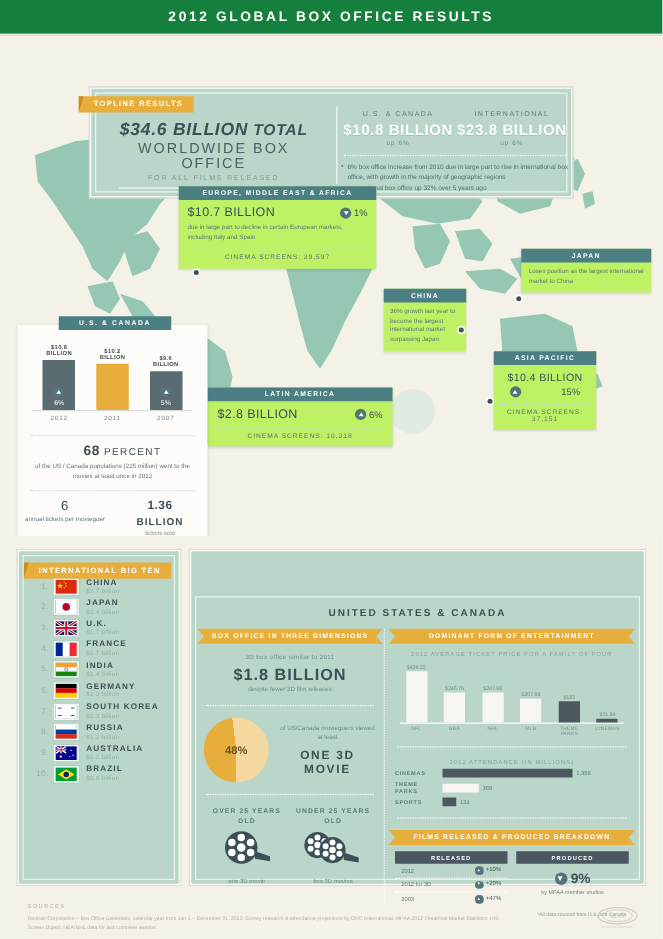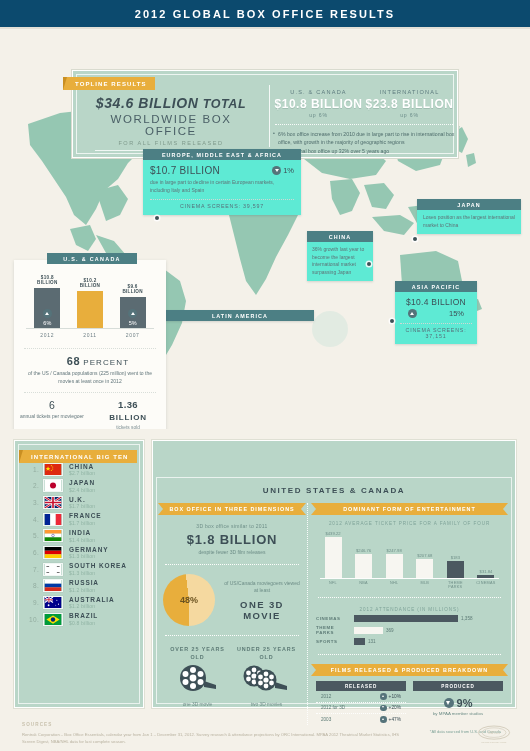--- a/index.html
+++ b/index.html
@@ -8,21 +8,21 @@
     width:530px; height:751px; position:relative; overflow:hidden;
     font-family:"Liberation Sans", sans-serif;
     background:#f2efe7;
     color:#3d4f56;
   }
   .page { position:absolute; inset:0; background:#f4f1e9; }
 
   
   .header {
     position:absolute; left:0; top:0; width:530px; height:27px;
-    background:#0c4a6e; display:flex; align-items:center; justify-content:center;
+    background:#15803d; display:flex; align-items:center; justify-content:center;
   }
   .header-title {
     color:#ffffff; font-size:11px; font-weight:bold; letter-spacing:2.1px;
     font-family:"Liberation Sans", sans-serif;
   }
   .header-rule { position:absolute; left:0; top:27px; width:530px; height:2px; background:#e3e0d6; }
 
   
   .mapzone { position:absolute; left:0; top:29px; width:530px; height:400px; overflow:hidden; background:#f4f1e9;}
   .map-svg { position:absolute; left:0; top:0; }
@@ -58,21 +58,21 @@
   .tr-label { font-size:5.6px; letter-spacing:1.2px; color:#5d7b7e; }
   .tr-val { font-size:12px; font-weight:bold; color:#ffffff; letter-spacing:.5px; margin-top:2px;
             text-shadow:0 1px 0 rgba(120,150,140,.35); }
   .tr-up { font-size:5.2px; color:#6d8d8a; letter-spacing:.8px; margin-top:1px;}
   .tr-dots { height:1px; margin:6px 2px 5px; border-top:1px dotted rgba(255,255,255,.9); }
   .tr-bullets { font-size:5.2px; line-height:1.55; color:#4f6d6c; }
   .tr-bullets li { list-style:none; margin-bottom:1px; padding-left:5px; position:relative;}
   .tr-bullets li:before{ content:"•"; position:absolute; left:0; top:-1px; }
 
   
-  .callout { position:absolute; background:#5eead4; box-shadow:0 1px 2px rgba(60,80,80,.18); }
+  .callout { position:absolute; background:#bef264; box-shadow:0 1px 2px rgba(60,80,80,.18); }
   .callout-head {
     background:#4c7f84; color:#fff; font-size:5.4px; letter-spacing:1.1px;
     text-align:center; padding:2.5px 5px; font-weight:bold;
   }
   .co-body { padding:5px 7px 6px; }
   .co-row { display:flex; align-items:center; justify-content:space-between; }
   .co-amount { font-size:10px; letter-spacing:.3px; color:#3d4f56; }
   .co-pct { font-size:7.5px; color:#3d4f56; display:flex; align-items:center; gap:2px; }
   .arrow { display:inline-block; width:9px; height:9px; border-radius:50%; background:#55737a; position:relative; }
   .arrow:after{ content:""; position:absolute; left:2.4px; top:2.6px; border-left:2.1px solid transparent;
@@ -349,20 +349,34 @@
         <div class="co-screens">
           <span>CINEMA SCREENS:</span><br>
           <span>37,151</span>
         </div>
       </div>
     </div>
     <div class="pin" style="left:390px; top:290px;"></div>
 
     <div class="callout" style="left:166px; top:281px; width:148px;">
       <div class="callout-head">LATIN AMERICA</div>
+      <div class="co-body" style="padding:5px 8px 5px;">
+        <div class="co-row">
+          <div class="co-amount">$2.8 BILLION</div>
+          <div class="co-pct">
+            <span class="arrow"></span>
+            <span>6%</span>
+          </div>
+        </div>
+        <div class="co-dots"></div>
+        <div class="co-screens">
+          <span>CINEMA SCREENS:</span>
+          <span>10,318</span>
+        </div>
+      </div>
     </div>
     <div class="pin" style="left:159px; top:300px;"></div>
 
     <div class="uscan">
       <div class="uscan-head">U.S. &amp; CANADA</div>
 
       <div class="chart">
         <div class="bars">
           <div class="bar-wrap">
             <div class="bar-cap">$10.8 BILLION</div>

